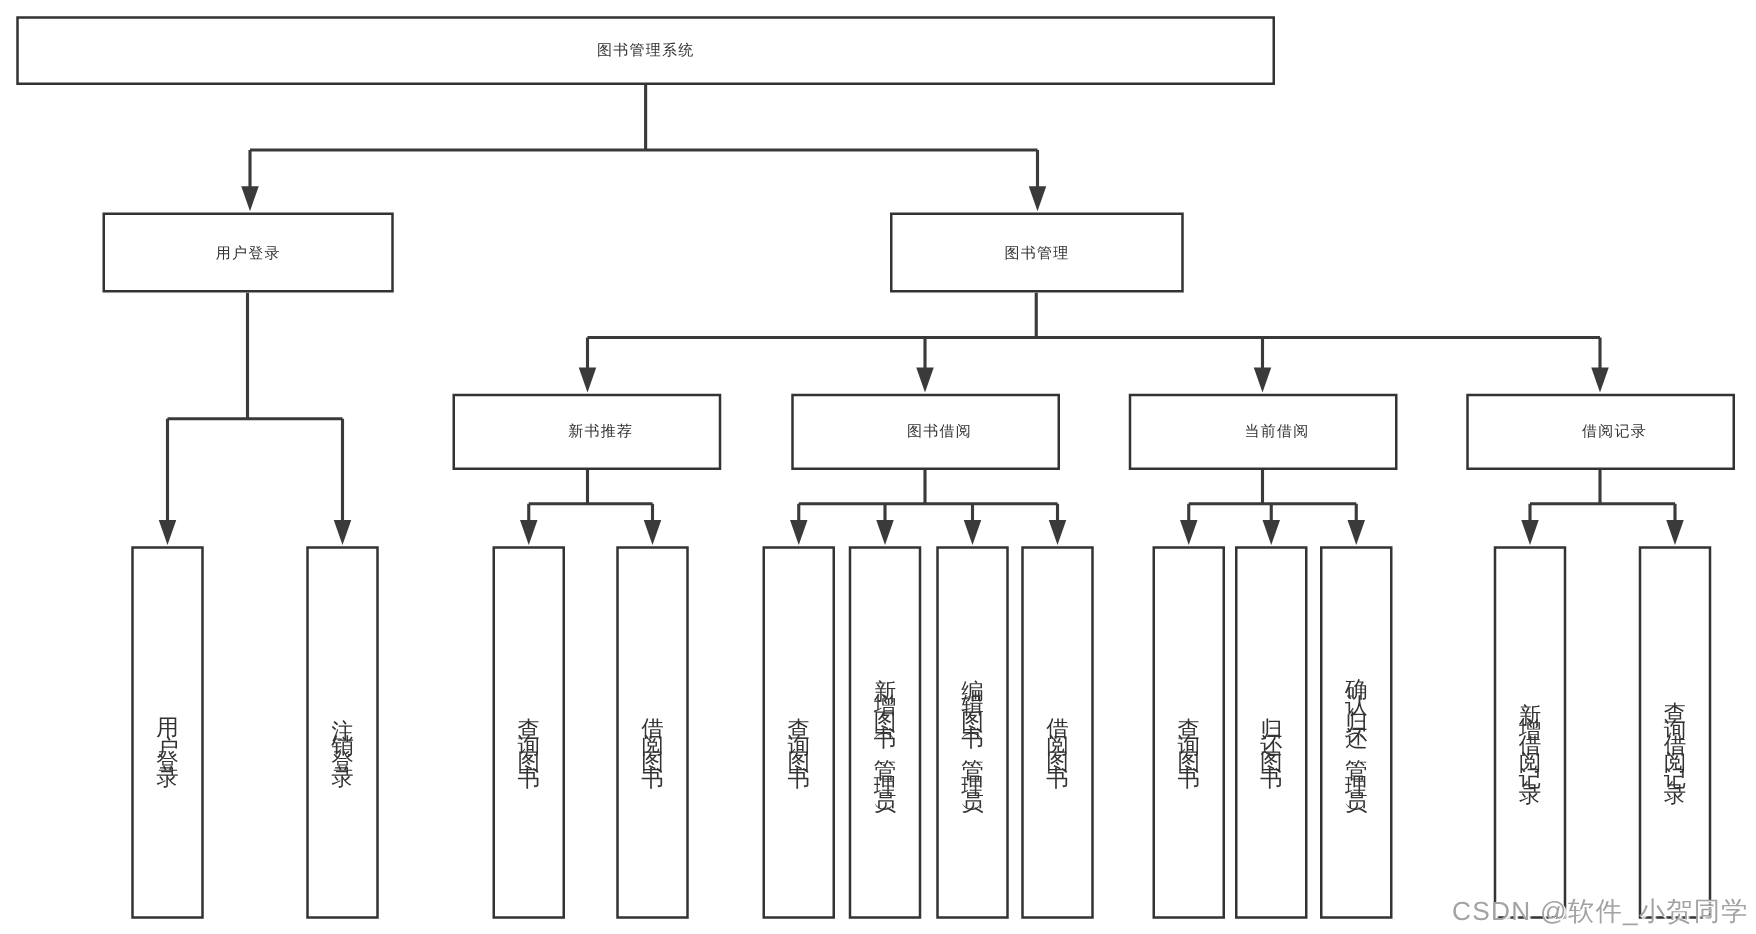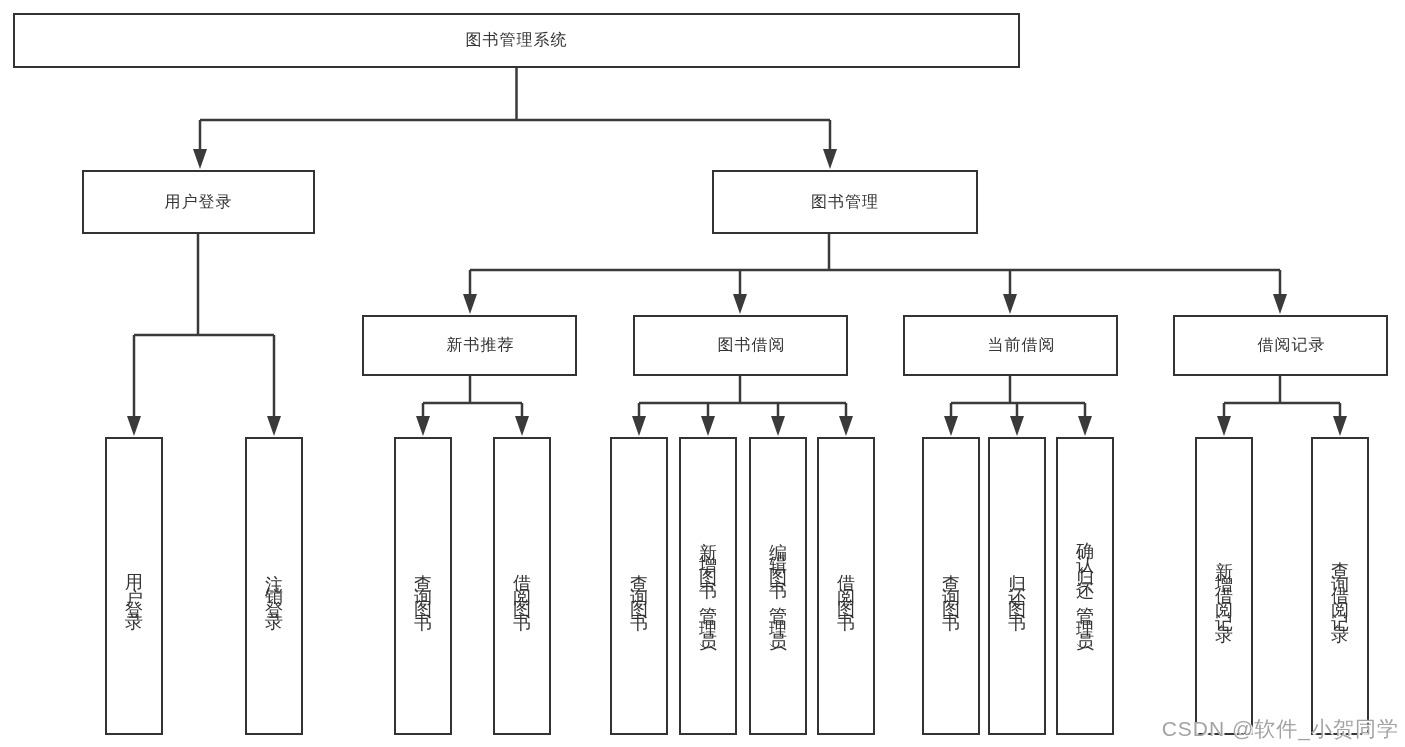--- a/index.html
+++ b/index.html
@@ -26,21 +26,21 @@
     box-sizing: border-box;
     border: 2px solid #333333;
     background: #ffffff;
     display: flex;
     align-items: center;
     justify-content: center;
     color: #333333;
     z-index: 2;
   }
   .node.h {
-    font-size: 16px;
+    font-size: 12px;
     letter-spacing: 1px;
   }
   .node.root {
     left: 13px; top: 13px; width: 1007px; height: 55px;
     border-width: 2.5px;
   }
   .node.lvl2 { top: 170px; height: 64px; }
   .node.lvl3 { top: 315px; height: 61px; width: 215px; padding-left: 22px; }
   .node.leaf {
     top: 437px; height: 298px; width: 58px;
@@ -139,21 +139,21 @@
     </g>
   </svg>
 
   <div class="node h root">
     <span>图书管理系统</span>
   </div>
 
   <div class="node h lvl2" style="left:82px; width:233px;">
     <span>用户登录</span>
   </div>
-  <div class="node h lvl2" style="left:712px; width:266px;">
+  <div class="node h lvl2" style="left:712px; width:235px;">
     <span>图书管理</span>
   </div>
 
   <div class="node h lvl3" style="left:362px;">
     <span>新书推荐</span>
   </div>
   <div class="node h lvl3" style="left:633px;">
     <span>图书借阅</span>
   </div>
   <div class="node h lvl3" style="left:1173px;">

